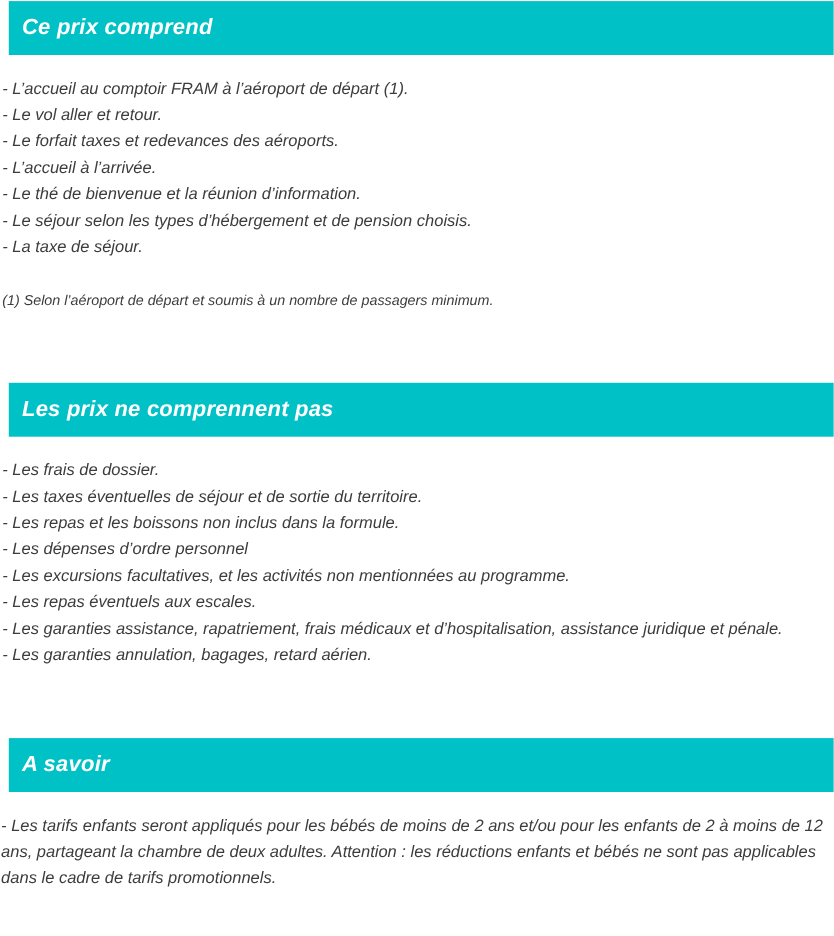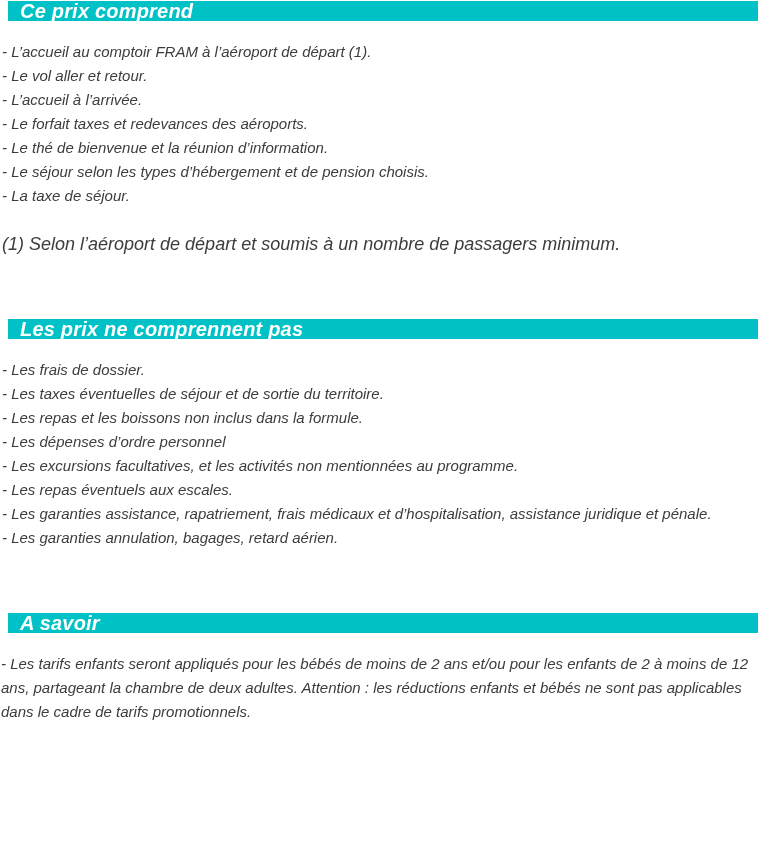--- a/index.html
+++ b/index.html
@@ -17,21 +17,21 @@
     min-height: 851px;
     font-family: "Liberation Sans", sans-serif;
     font-style: italic;
     color: var(--text);
     padding-top: 1px;
   }
   section { margin: 0; }
   section + section { margin-top: 63px; }
   .bar {
     margin-left: 8px;
-    height: 20px;
+    height: 49px;
     background: var(--accent);
     display: flex;
     align-items: center;
     padding-left: 12px;
   }
   .bar h2 {
     margin: 0;
     color: #ffffff;
     font-size: 20px;
     font-weight: bold;
@@ -41,21 +41,21 @@
   ul.items {
     list-style: none;
     margin: 0;
     padding: 19px 16px 0 2px;
     font-size: 15px;
     line-height: 24px;
   }
   ul.items li { padding: 0; margin: 0; }
   p.note {
     margin: 24px 10px 0 2px;
-    font-size: 18px;
+    font-size: 13px;
     line-height: 24px;
   }
   .paras {
     padding: 19px 8px 0 1px;
     font-size: 15px;
     line-height: 24px;
   }
   .paras p { margin: 0; }
 </style>
 </head>
@@ -63,22 +63,22 @@
 
 <div>
 
   <section>
     <div class="bar">
       <h2>Ce prix comprend</h2>
     </div>
     <ul class="items">
       <li>- L’accueil au comptoir FRAM à l’aéroport de départ (1).</li>
       <li>- Le vol aller et retour.</li>
+      <li>- Le forfait taxes et redevances des aéroports.</li>
       <li>- L’accueil à l’arrivée.</li>
-      <li>- Le forfait taxes et redevances des aéroports.</li>
       <li>- Le thé de bienvenue et la réunion d’information.</li>
       <li>- Le séjour selon les types d’hébergement et de pension choisis.</li>
       <li>- La taxe de séjour.</li>
     </ul>
     <p class="note">(1) Selon l’aéroport de départ et soumis à un nombre de passagers minimum.</p>
   </section>
 
   <section>
     <div class="bar">
       <h2>Les prix ne comprennent pas</h2>

